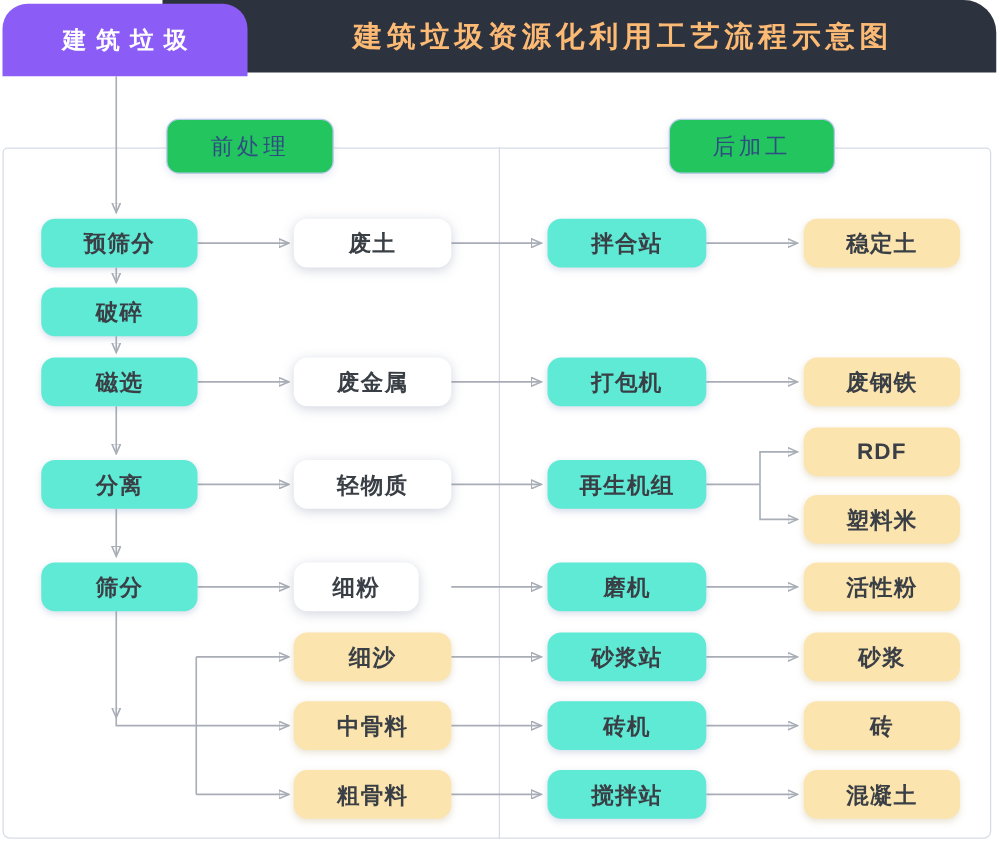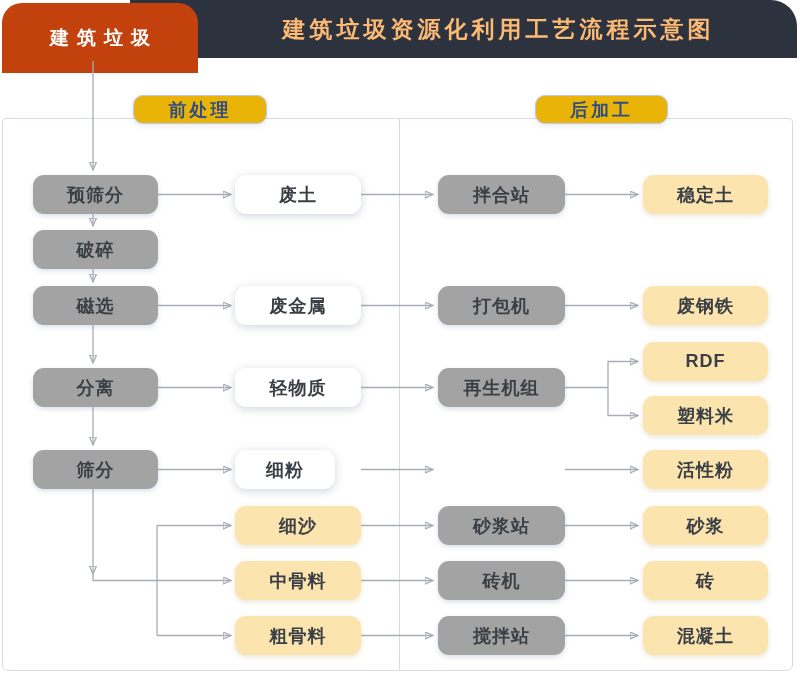--- a/index.html
+++ b/index.html
@@ -13,59 +13,59 @@
   .header-bar {
     position:absolute; left:130px; top:0; width:667px; height:58px;
     background:#2d333e; border-radius:0 26px 0 0;
     display:flex; align-items:center; justify-content:center;
   }
   .header-title {
     color:#fdba74; font-size:23px; font-weight:700; letter-spacing:4px;
     padding-left:70px; white-space:nowrap;
   }
   .header-tab {
-    position:absolute; left:2px; top:3px; width:196px; height:70px;
-    background:#c2410c; border-radius:20px 20px 0 0;
+    position:absolute; left:2px; top:3px; width:196px; height:58px;
+    background:#8b5cf6; border-radius:20px 20px 0 0;
     display:flex; align-items:center; justify-content:center;
   }
   .header-tab span {
     color:#ffffff; font-size:19px; font-weight:700; letter-spacing:8px;
     padding-left:8px;
   }
   
   .panel {
     position:absolute; left:2px; top:118px; width:791px; height:553px;
     border:1px solid #d7dbe7; border-radius:4px 4px 6px 6px; background:#ffffff;
   }
   .panel-divider {
     position:absolute; left:399px; top:118px; width:1px; height:553px;
     background:#d7dbe7;
   }
   
   .section-label {
-    position:absolute; top:95px; height:29px;
-    background:#eab308; border:1px solid #b9c9e8; border-radius:10px;
+    position:absolute; top:95px; height:44px;
+    background:#22c55e; border:1px solid #b9c9e8; border-radius:10px;
     box-shadow:0 2px 6px rgba(120,140,180,0.18);
     display:flex; align-items:center; justify-content:center;
-    color:#2f4d80; font-size:18px; font-weight:700; letter-spacing:3px;
+    color:#2f4d80; font-size:18px; font-weight:400; letter-spacing:3px;
     z-index:5;
   }
   #label-pre  { left:133px; width:134px; }
   #label-post { left:535px; width:133px; }
   
   #connectors { position:absolute; left:0; top:0; width:800px; height:676px; z-index:2; }
   #connectors path, #connectors line { stroke:#a8adb6; stroke-width:1.3; fill:none; }
   
   .node {
     position:absolute; height:39px; border-radius:11px; z-index:3;
     display:flex; align-items:center; justify-content:center;
     font-size:18px; font-weight:700; color:#3a3f46; letter-spacing:1px;
     white-space:nowrap;
   }
-  .node.blue   { background:#a3a3a3; box-shadow:0 2px 5px rgba(130,150,190,0.30); }
+  .node.blue   { background:#5eead4; box-shadow:0 2px 5px rgba(130,150,190,0.30); }
   .node.yellow { background:#fbe4ae; box-shadow:0 2px 5px rgba(190,170,120,0.30); }
   .node.white  { background:#ffffff; box-shadow:0 2px 9px rgba(120,130,160,0.35); }
 </style>
 </head>
 <body>
 
 <div id="canvas">
 
   <div class="header-bar">
     <div class="header-title">建筑垃圾资源化利用工艺流程示意图</div>
@@ -132,20 +132,21 @@
   <div class="node white" style="left:235px;top:286px;width:126px">废金属</div>
   <div class="node white" style="left:235px;top:368px;width:126px">轻物质</div>
   <div class="node white" style="left:235px;top:450px;width:100px">细粉</div>
   <div class="node yellow" style="left:235px;top:506px;width:126px">细沙</div>
   <div class="node yellow" style="left:235px;top:561px;width:126px">中骨料</div>
   <div class="node yellow" style="left:235px;top:616px;width:126px">粗骨料</div>
 
   <div class="node blue" style="left:438px;top:175px;width:127px">拌合站</div>
   <div class="node blue" style="left:438px;top:286px;width:127px">打包机</div>
   <div class="node blue" style="left:438px;top:368px;width:127px">再生机组</div>
+  <div class="node blue" style="left:438px;top:450px;width:127px">磨机</div>
   <div class="node blue" style="left:438px;top:506px;width:127px">砂浆站</div>
   <div class="node blue" style="left:438px;top:561px;width:127px">砖机</div>
   <div class="node blue" style="left:438px;top:616px;width:127px">搅拌站</div>
 
   <div class="node yellow" style="left:643px;top:175px;width:125px">稳定土</div>
   <div class="node yellow" style="left:643px;top:286px;width:125px">废钢铁</div>
   <div class="node yellow" style="left:643px;top:342px;width:125px">RDF</div>
   <div class="node yellow" style="left:643px;top:396px;width:125px">塑料米</div>
   <div class="node yellow" style="left:643px;top:450px;width:125px">活性粉</div>
   <div class="node yellow" style="left:643px;top:506px;width:125px">砂浆</div>

